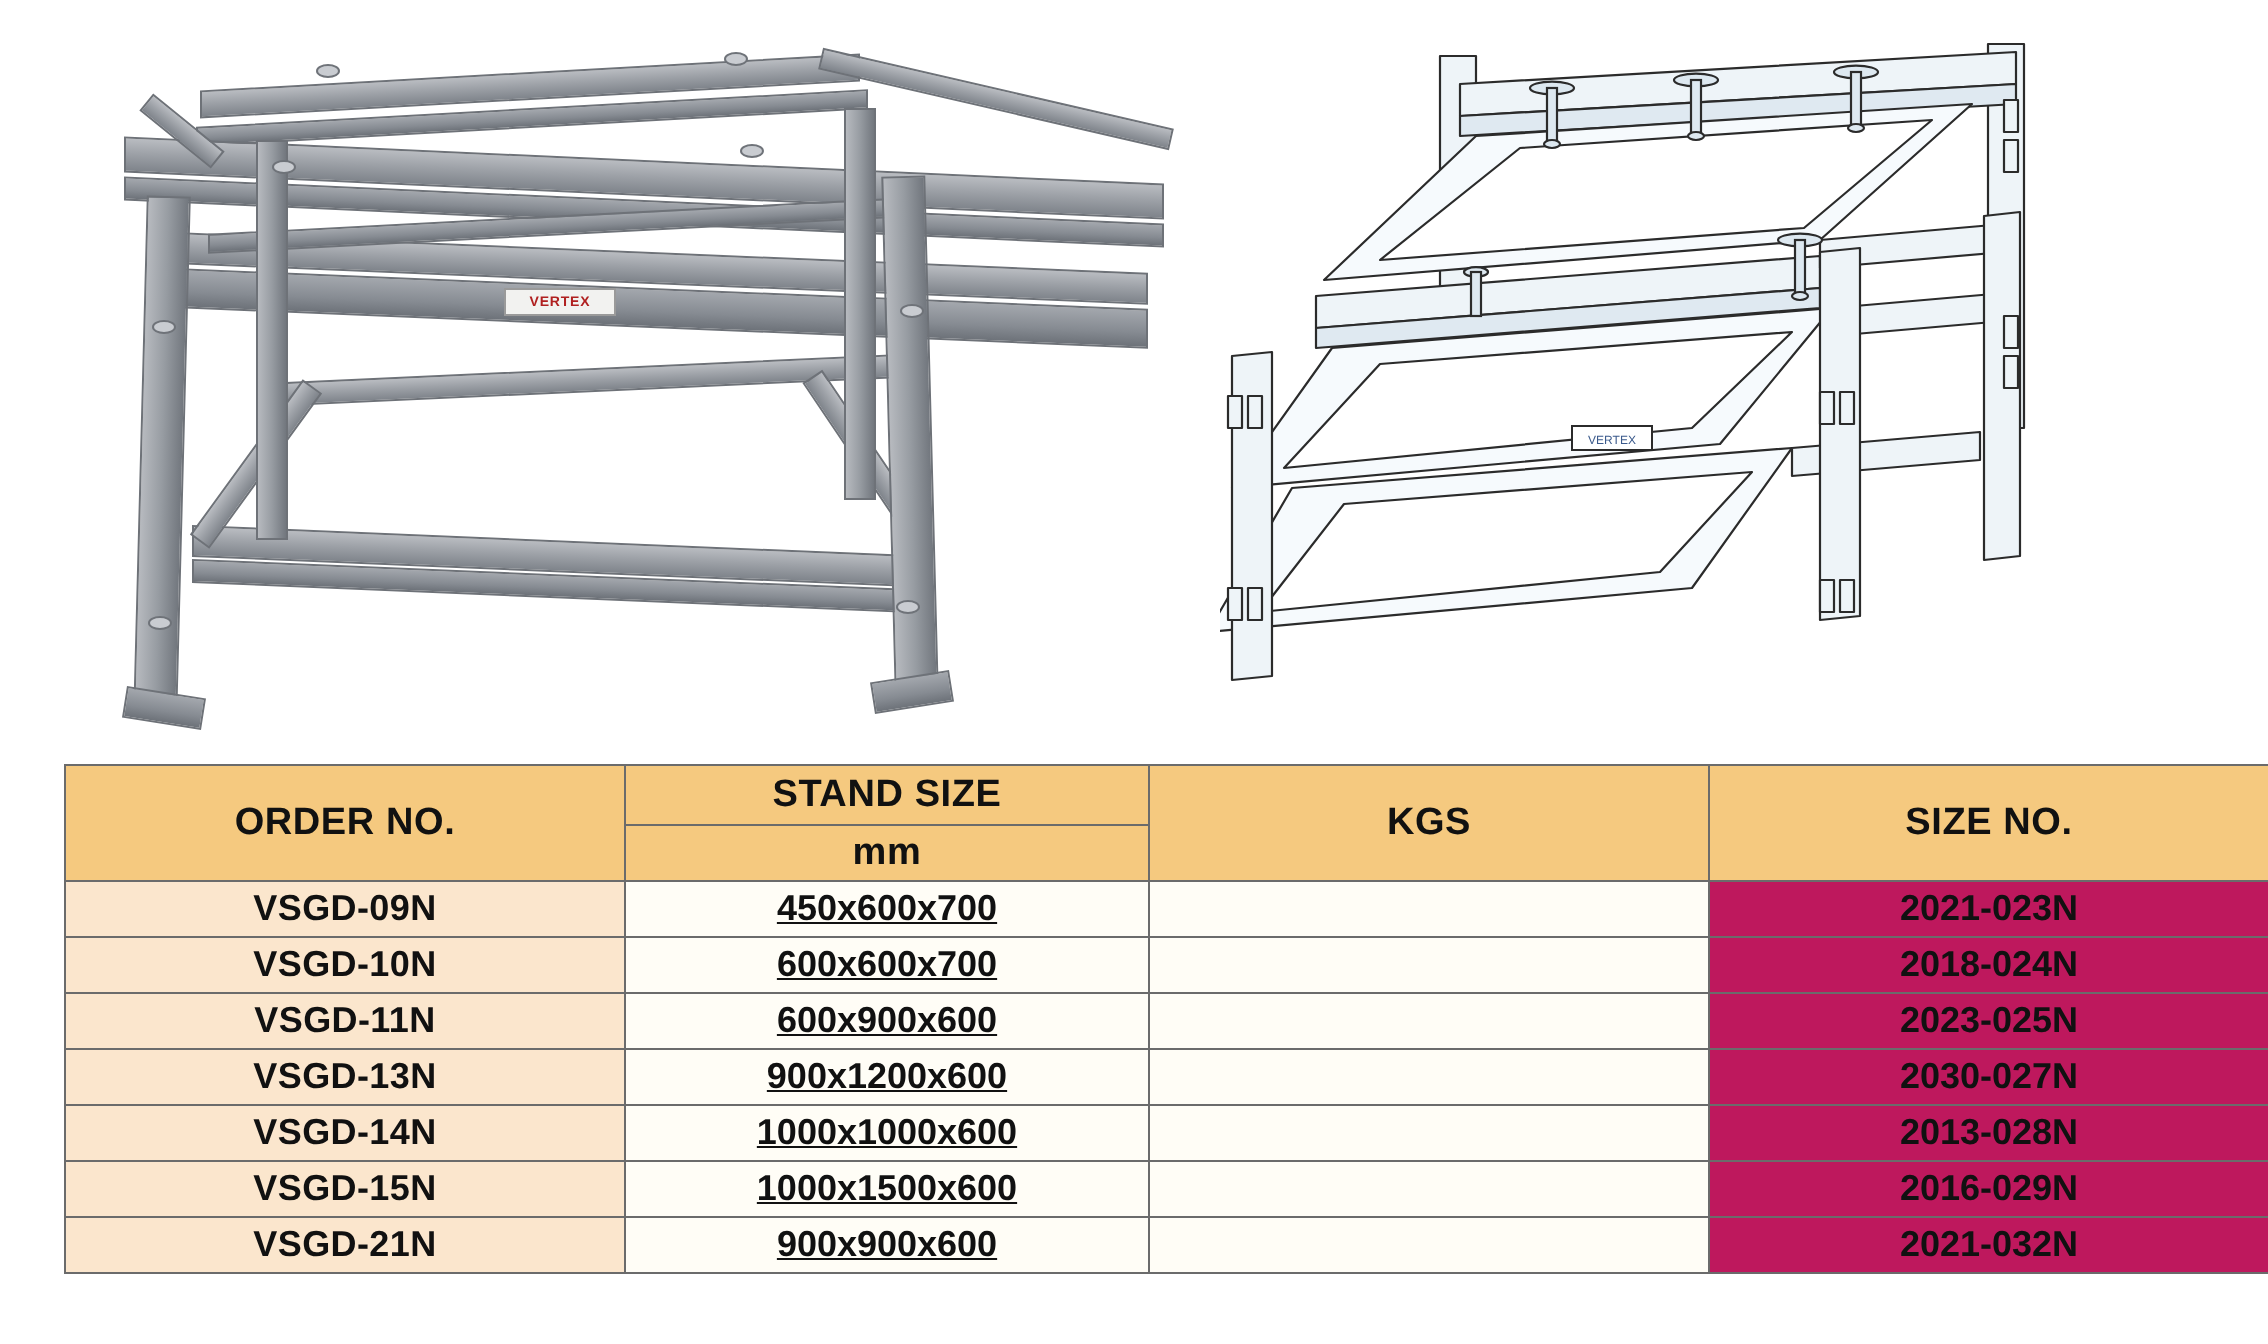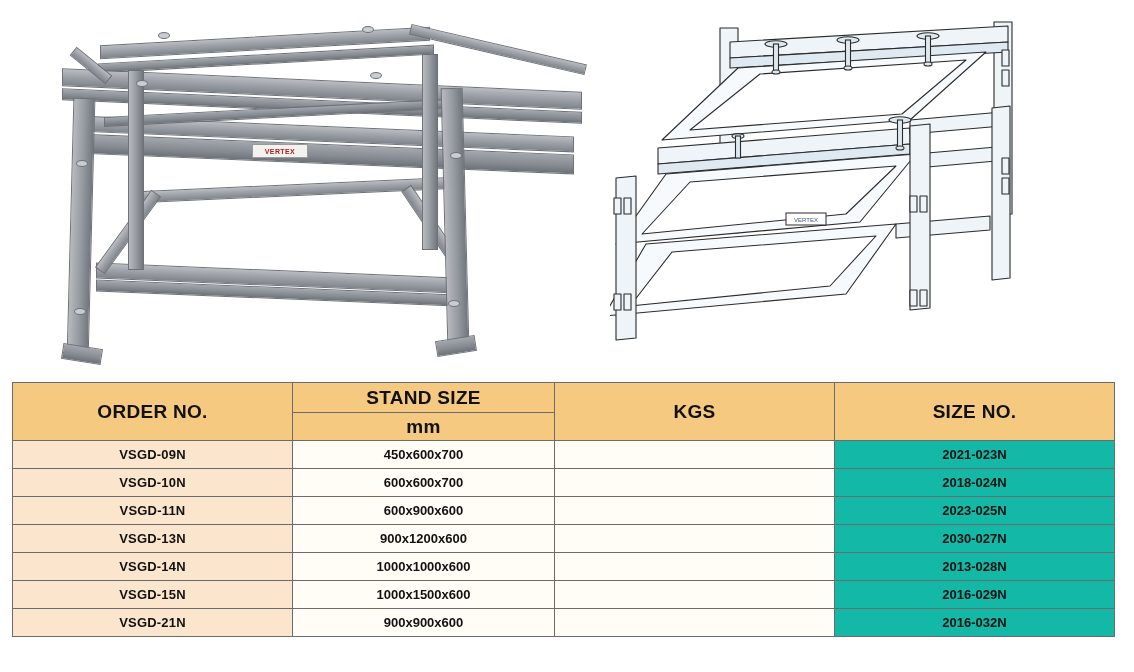--- a/index.html
+++ b/index.html
@@ -39,33 +39,33 @@
     position: absolute;
     left: 610px;
     top: 8px;
     width: 500px;
     height: 370px;
   }
 
   
   .table-wrap {
     position: absolute;
-    left: 12px;
+    left: 32px;
     top: 382px;
     width: 1102px;
   }
   table.spec {
     border-collapse: collapse;
     width: 1102px;
     table-layout: fixed;
   }
   table.spec th, table.spec td {
     border: 1px solid #6b6b6b;
     text-align: center;
-    font-size: 13px;
+    font-size: 18px;
     font-weight: bold;
     color: #111111;
     padding: 0;
     height: 27px;
     line-height: 27px;
   }
   table.spec thead th {
     background: #f5c97f;
     font-size: 19px;
     letter-spacing: 0.3px;
@@ -84,26 +84,27 @@
     font-size: 17px;
   }
   td.col-order {
     background: #fbe6cd;
     letter-spacing: 0.2px;
   }
   td.col-size {
     background: #fffdf6;
     font-weight: normal;
     font-size: 17px;
+    text-decoration: underline;
   }
   td.col-kgs {
     background: #fffdf6;
   }
   td.col-code {
-    background: #14b8a6;
+    background: #be185d;
     font-weight: normal;
     font-size: 17px;
   }
 
   
   col.c-order { width: 280px; }
   col.c-size  { width: 262px; }
   col.c-kgs   { width: 280px; }
   col.c-code  { width: 280px; }
 
@@ -346,19 +347,19 @@
         <tr>
           <td class="col-order">VSGD-15N</td>
           <td class="col-size">1000x1500x600</td>
           <td class="col-kgs"></td>
           <td class="col-code">2016-029N</td>
         </tr>
         <tr>
           <td class="col-order">VSGD-21N</td>
           <td class="col-size">900x900x600</td>
           <td class="col-kgs"></td>
-          <td class="col-code">2016-032N</td>
+          <td class="col-code">2021-032N</td>
         </tr>
       </tbody>
     </table>
   </div>
 
 </div>
 
 </body></html>

